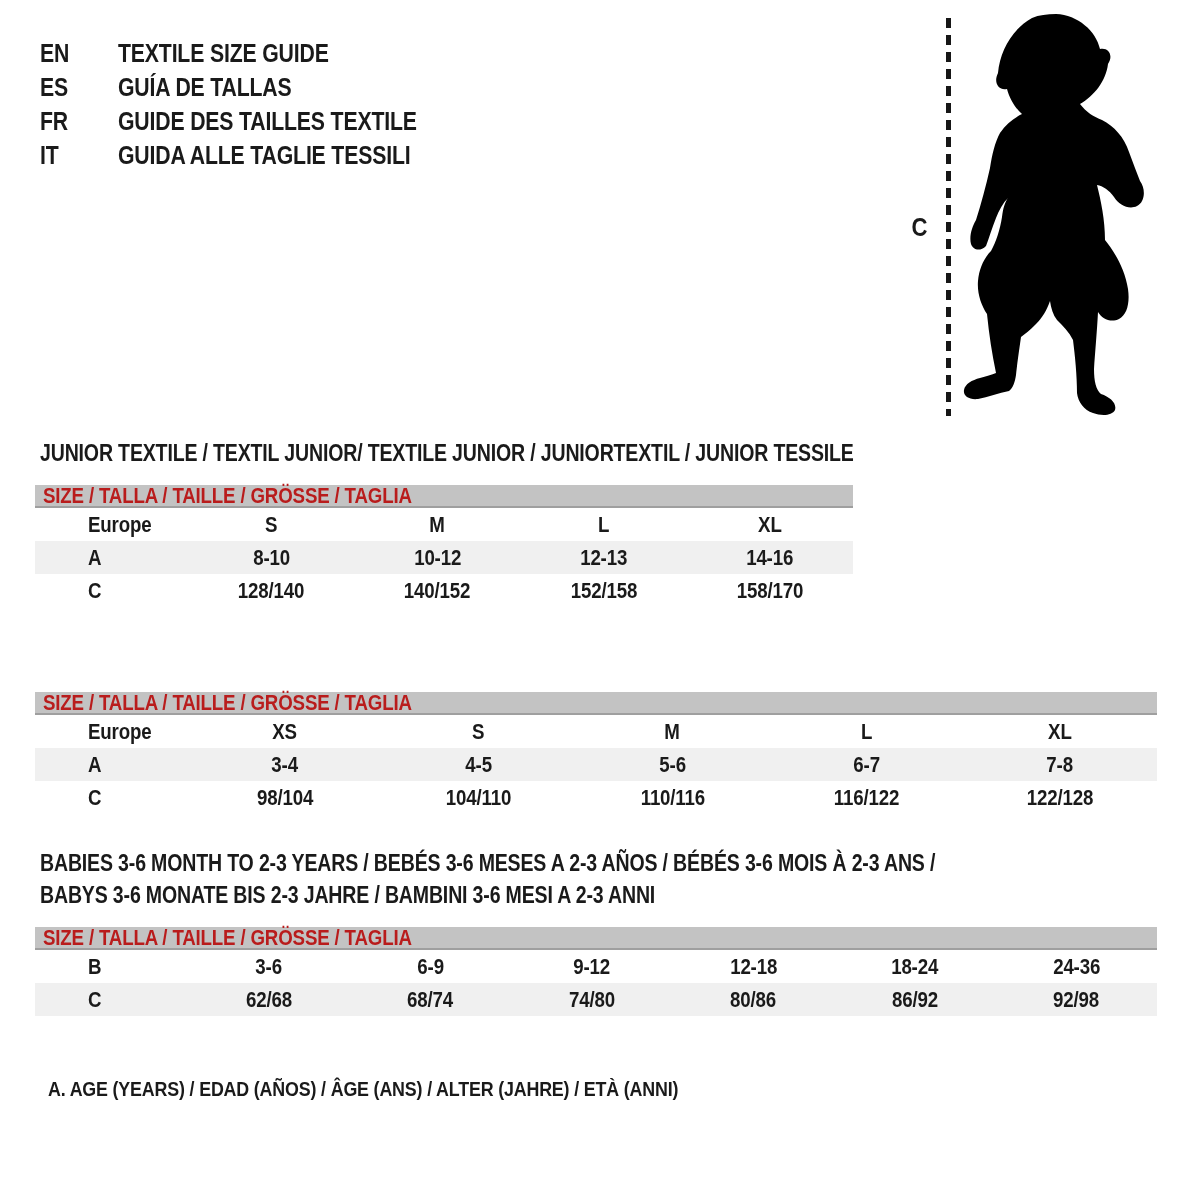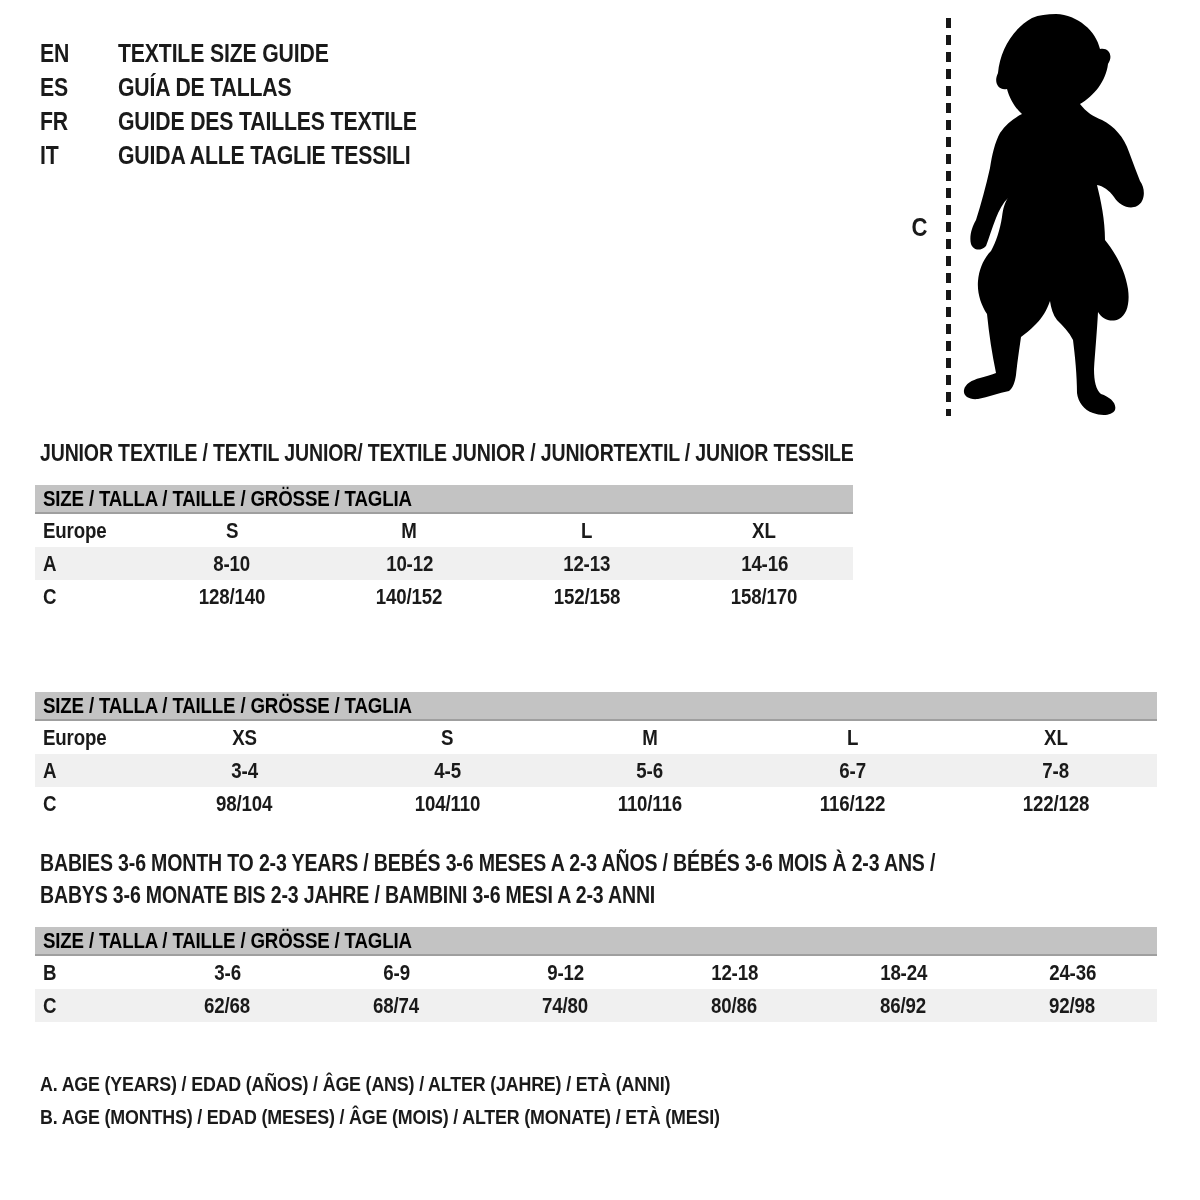--- a/index.html
+++ b/index.html
@@ -24,31 +24,31 @@
   .toddler{position:absolute;left:958px;top:12px;}
 
   
   .sec-title{position:absolute;left:40px;font-size:23px;line-height:24px;}
   .subsm{font-size:14px;vertical-align:-5px;}
 
   
   .table{position:absolute;left:35px;}
   .t-narrow{width:818px;}
   .t-wide{width:1122px;}
-  .thead{height:29px;background:#c3c3c3;border-bottom:2px solid #9f9f9f;
+  .thead{height:23px;background:#c3c3c3;border-bottom:2px solid #9f9f9f;
     display:flex;align-items:center;padding-left:8px;box-sizing:border-box;
-    font-size:22px;color:#000000;}
+    font-size:22px;color:#b91c1c;}
   .trow{display:flex;height:33px;align-items:center;font-size:22px;}
   .trow.shaded{background:#f0f0f0;}
-  .tlabel{width:108px;padding-left:8px;box-sizing:border-box;flex:none;}
+  .tlabel{width:108px;padding-left:8px;box-sizing:border-box;flex:none;margin-left:45px;}
   .tcell{flex:1;text-align:center;}
 
   
   .legend{position:absolute;left:40px;top:1072px;}
-  .legend-row{height:33px;display:flex;font-size:21px;}
+  .legend-row{height:33px;display:flex;align-items:center;font-size:21px;margin-left:8px;}
 </style>
 </head>
 <body>
 
 <div class="page">
 
   <div class="lang">
     <div class="lang-row">
       <span class="lang-code"><span class="cxl">EN</span></span>
       <span class="cxl">TEXTILE SIZE GUIDE</span>
@@ -212,18 +212,15 @@
           <div class="tcell"><span class="cxc">86/92</span></div>
           <div class="tcell"><span class="cxc">92/98</span></div>
         </div>
       </div>
   </div>
 
   <div class="legend">
     <div class="legend-row">
         <span class="cxl">A. AGE (YEARS) / EDAD (AÑOS) / ÂGE (ANS) / ALTER (JAHRE) / ETÀ (ANNI)</span>
       </div>
-    <div class="legend-row">
-        <span class="cxl">B. AGE (MONTHS) / EDAD (MESES) / ÂGE (MOIS) / ALTER (MONATE) / ETÀ (MESI)</span>
-      </div>
   </div>
 
 </div>
 
 </body></html>

